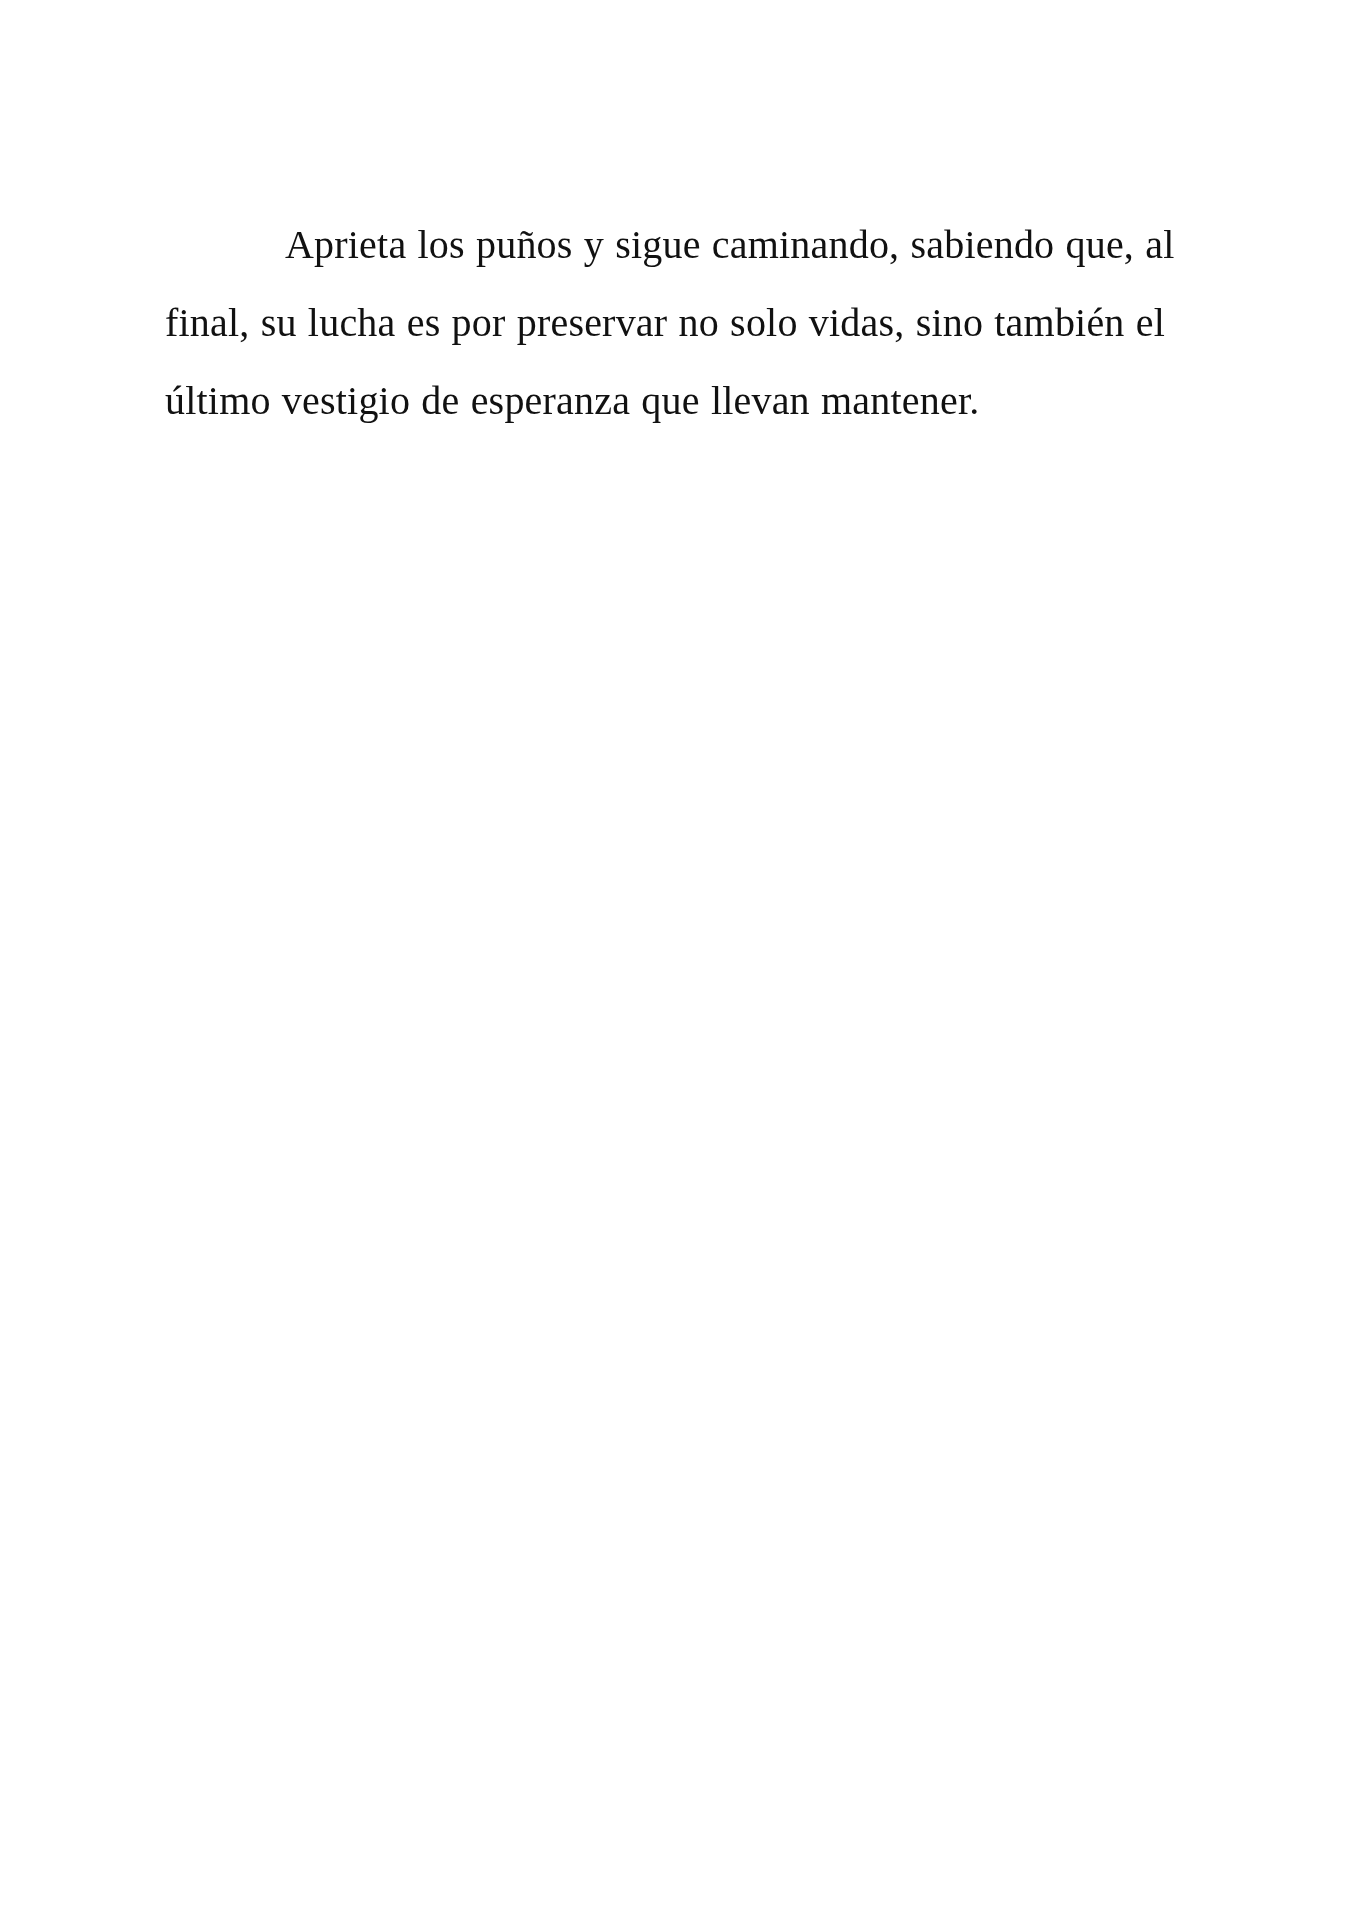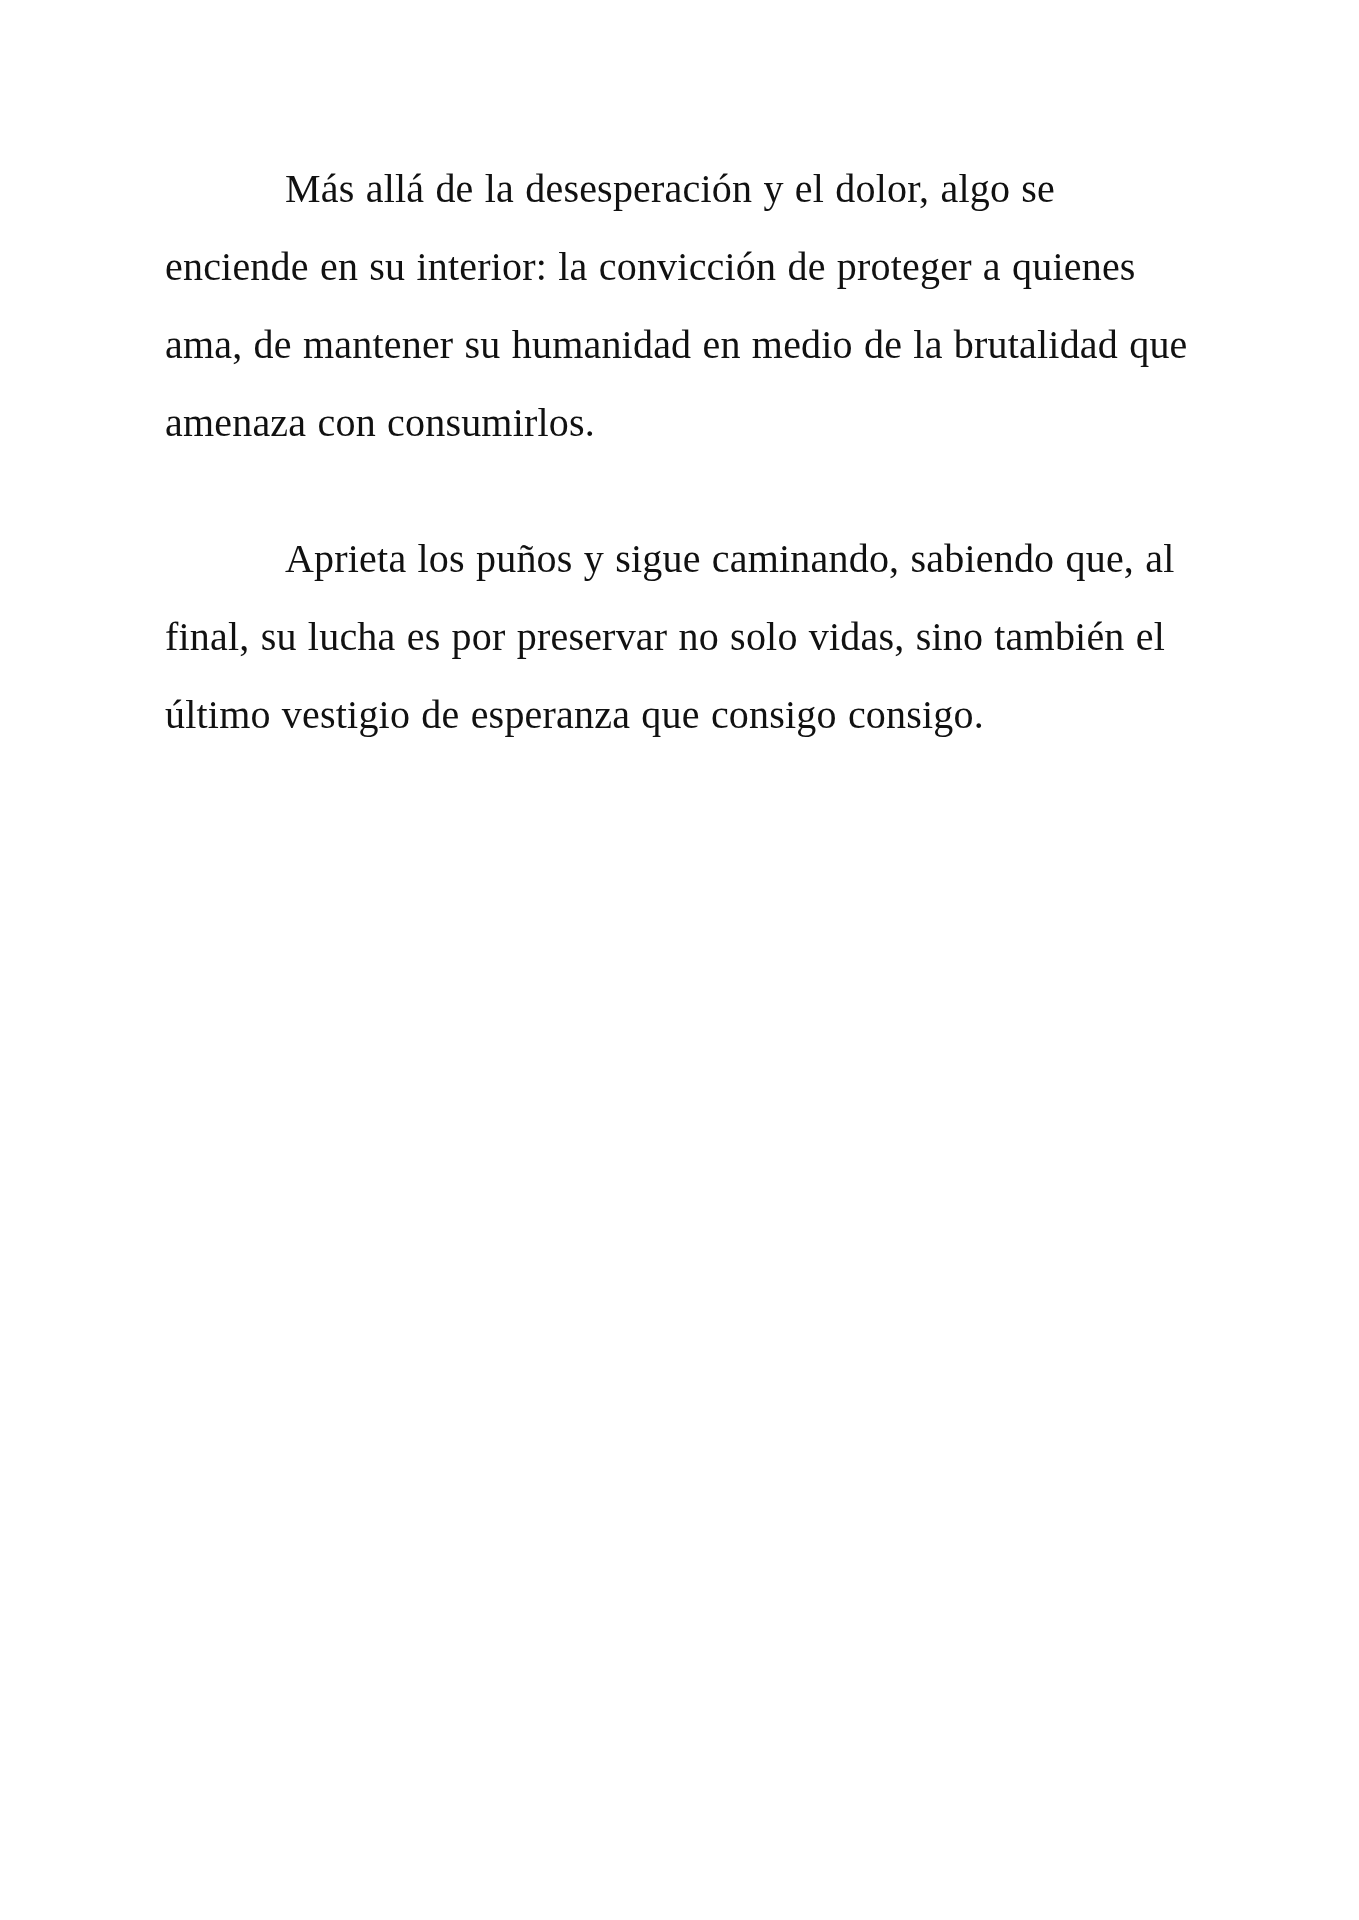--- a/index.html
+++ b/index.html
@@ -39,16 +39,15 @@
   }
   .para.spacer-before {
     margin-top: 56px;
   }
 </style>
 </head>
 <body>
 
 <div class="page">
   <div class="doc-body">
-    <p class="para">Más allá de la desesperación y el dolor, algo se enciende en su interior: la convicción de proteger a quienes ama, de mantener su humanidad en medio de la brutalidad que amenaza con consumirlos.</p>
-    <p class="para spacer-before">Aprieta los puños y sigue caminando, sabiendo que, al final, su lucha es por preservar no solo vidas, sino también el último vestigio de esperanza que consigo consigo.</p>
+    <p class="para spacer-before">Aprieta los puños y sigue caminando, sabiendo que, al final, su lucha es por preservar no solo vidas, sino también el último vestigio de esperanza que llevan mantener.</p>
   </div>
 </div>
 
 </body></html>

